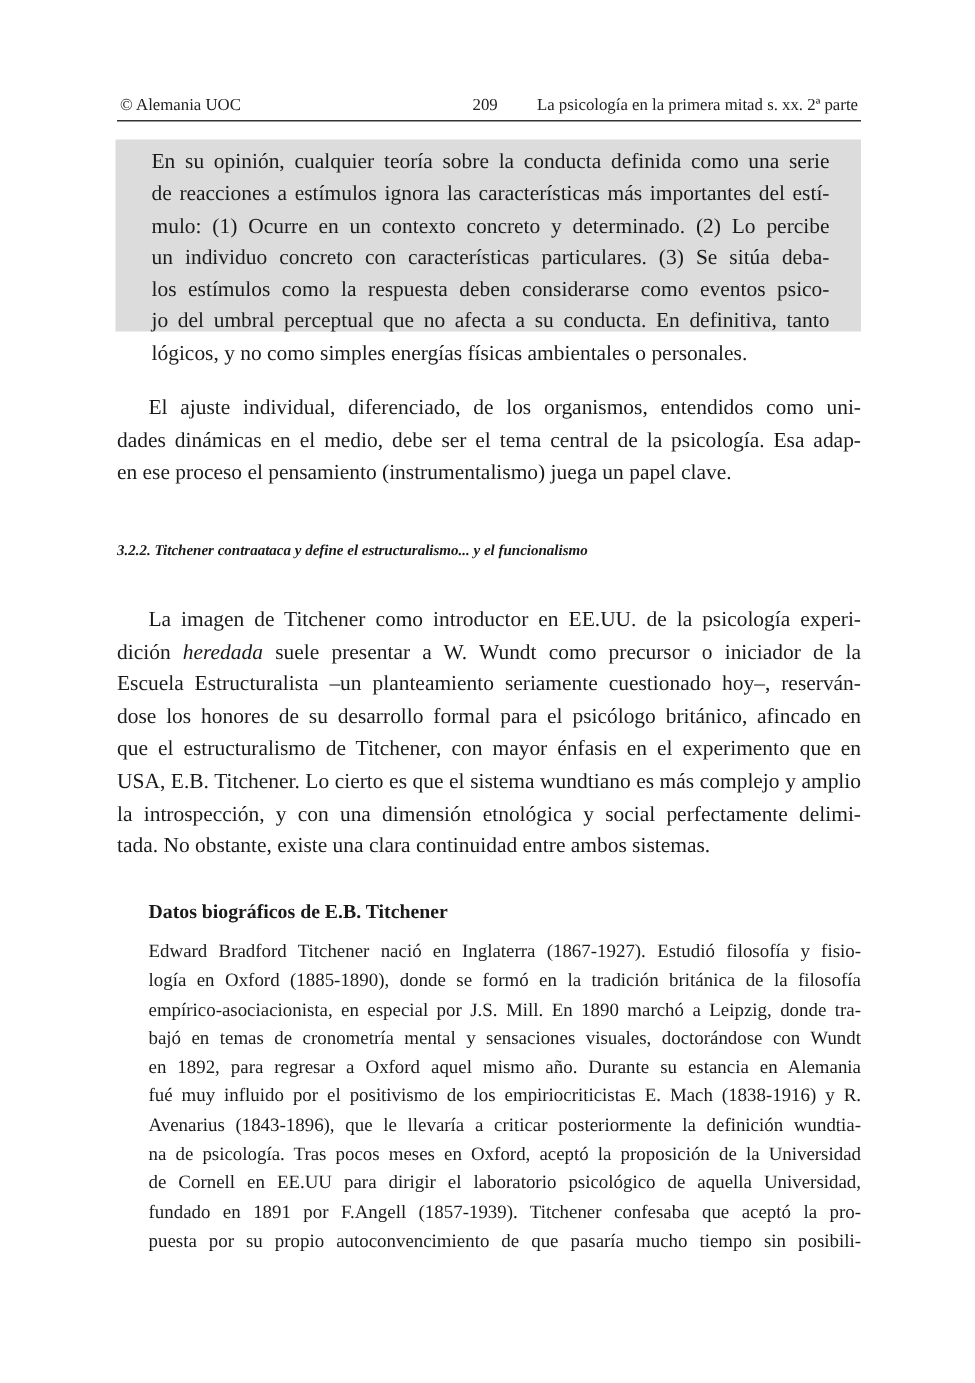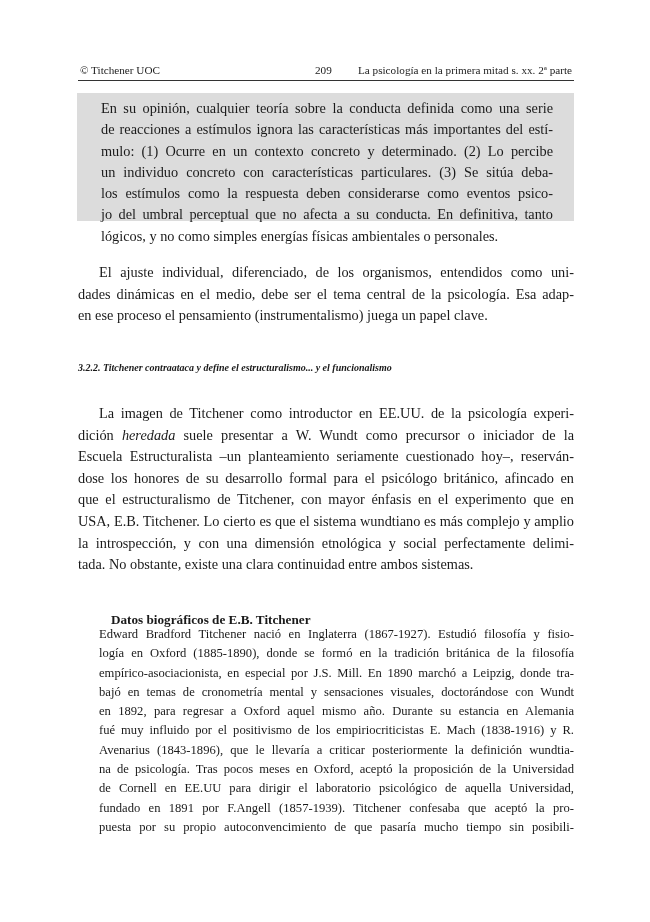--- a/index.html
+++ b/index.html
@@ -13,32 +13,32 @@
     .box { position: absolute; left: 77px; top: 93px; width: 497px; height: 128px;
            background: #dcdcdc; }
     .box p { margin: 0; position: absolute; left: 24px; top: 5px; width: 452px;
              font-size: 14.3px; line-height: 21.3px; text-align: justify; }
     .para { position: absolute; left: 78px; width: 496px; margin: 0;
             font-size: 14.3px; line-height: 21.6px; text-align: justify; text-indent: 21px; }
     .p1 { top: 262px; }
     .sec { position: absolute; left: 78px; top: 362px; width: 500px; margin: 0;
            font-size: 10px; font-weight: bold; font-style: italic; white-space: nowrap; }
     .p2 { top: 403px; }
-    .bio-title { position: absolute; left: 99px; top: 600px; margin: 12px;
+    .bio-title { position: absolute; left: 99px; top: 600px; margin: 0;
                  font-size: 13.2px; font-weight: bold; }
     .bio { position: absolute; left: 99px; top: 625px; width: 475px; margin: 0;
            font-size: 12.6px; line-height: 19.3px; text-align: justify; }
     .line { display: block; text-align: justify; text-align-last: justify; }
     .line.last { text-align-last: left; }
   </style>
 </head>
 <body>
 
 <div class="header">
-  <span class="left">© Titchener UOC</span>
+  <span class="left">© Alemania UOC</span>
   <span class="pagenum">209</span>
   <span class="right">La psicología en la primera mitad s. xx. 2ª parte</span>
 </div>
 
 <div class="box">
   <p>
     <span class="line">En su opinión, cualquier teoría sobre la conducta definida como una serie</span>
     <span class="line">de reacciones a estímulos ignora las características más importantes del estí-</span>
     <span class="line">mulo: (1) Ocurre en un contexto concreto y determinado. (2) Lo percibe</span>
     <span class="line">un individuo concreto con características particulares. (3) Se sitúa deba-</span>

